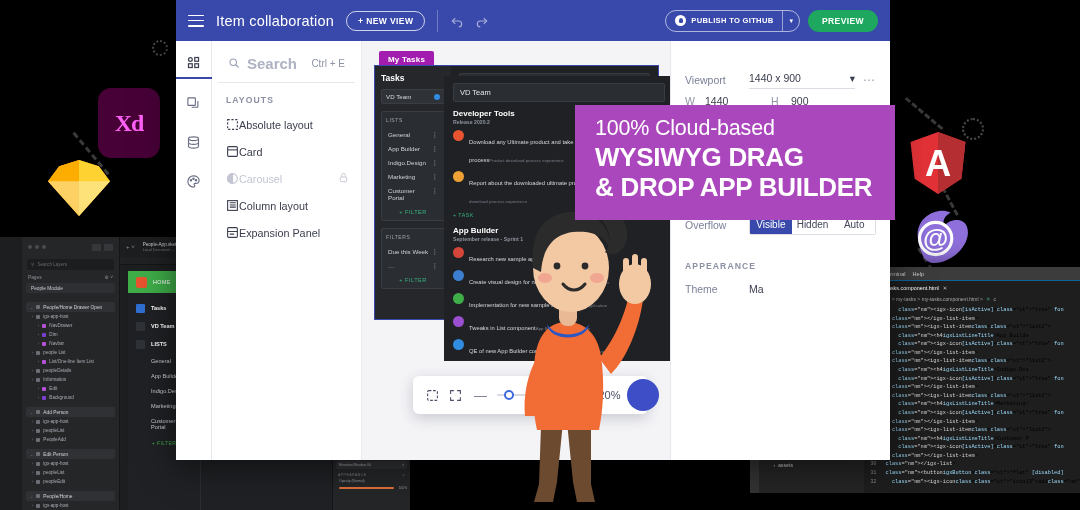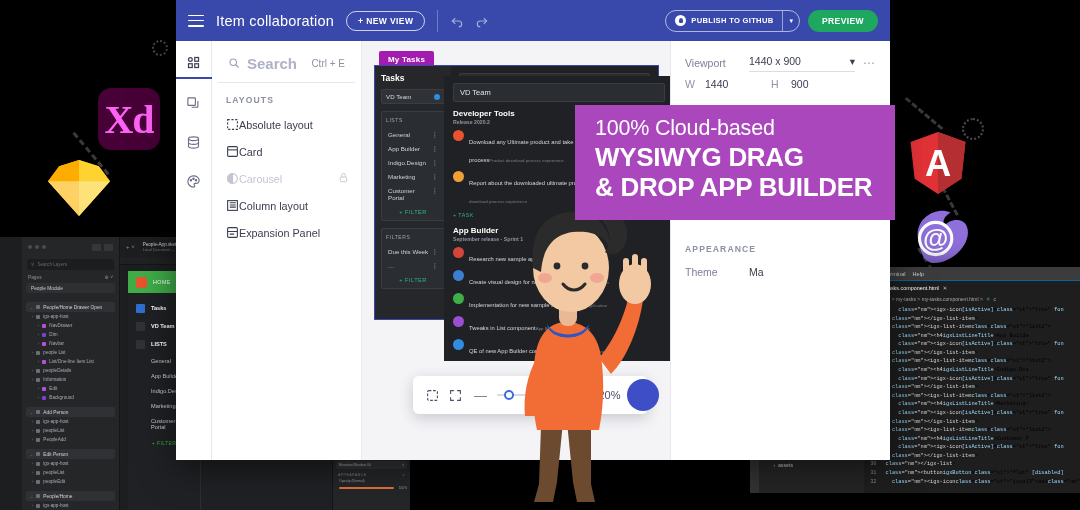--- a/index.html
+++ b/index.html
@@ -86,21 +86,21 @@
   .mw-task { display:flex; gap:5px; align-items:flex-start; margin-bottom:5px; }
   .mw-av { width:11px; height:11px; border-radius:50%; flex:none; }
   .mw-tt { color:#d4d7dd; font-size:5.8px; line-height:1.35; }
   .mw-ts { color:#787d88; font-size:4.4px; margin-top:1px; }
   .mw-add { color:#36b37e; font-size:5.4px; letter-spacing:.4px; margin:3px 0 8px 0;}
 
   .mockwin2 { position:absolute; left:70px; top:25px; width:230px; height:285px; background:#1f2124;
       padding:7px 9px; overflow:hidden; }
 
   
-  .props { width:220px; background:#fff; border-left:1px solid #e6e6ec; padding:12px 14px; position:relative;}
+  .props { width:220px; background:#fff; border-left:1px solid #e6e6ec; padding:29px 14px; position:relative;}
   .pr-row { display:flex; align-items:center; gap:8px; margin-bottom:6px; }
   .pr-lbl { font-size:10.5px; color:#7c8097; width:56px; flex:none;}
   .pr-val { font-size:10.5px; color:#3a3d4d; }
   .pr-select { flex:1; border-bottom:1px solid #dcdde4; display:flex; align-items:center;
       justify-content:space-between; padding:2px 0 4px 0; font-size:10.5px; color:#3a3d4d; cursor:pointer;}
   .dots { color:#9aa0b4; font-size:12px; letter-spacing:1px; cursor:pointer;}
   .wh { display:flex; align-items:center; gap:4px; margin:6px 0 12px 0; font-size:10.5px; }
   .wh .k { color:#8e93a6; width:16px; }
   .wh .v { color:#3a3d4d; width:62px; }
   .segbar { display:flex; border-radius:2px; overflow:hidden; border:1px solid #dcdde4; flex:1;}
@@ -197,23 +197,23 @@
   .vs-editor { flex:1; background:#1e1e1e; }
   .vs-tabactive { background:#1e1e1e; height:14px; display:flex; align-items:center; gap:4px; padding:0 6px;}
   .vs-bc { font-size:5px; color:#a9a9a9; padding:2px 6px; display:flex; gap:3px; white-space:nowrap;}
   .vs-code { font-family:"Liberation Mono", monospace; font-size:5.3px; line-height:1.62;
       padding:2px 0 0 0; white-space:pre; }
   .vs-code .ln { display:flex; }
   .vs-code .num { width:22px; text-align:right; color:#858585; padding-right:9px; flex:none;} .at{color:#9cdcfe;} .tx{color:#d4d4d4;}
 
   
   .logo { position:absolute; }
-  .xd { left:98px; top:88px; width:62px; height:62px; border-radius:13px; background:#470137;
+  .xd { left:98px; top:88px; width:62px; height:70px; border-radius:13px; background:#470137;
       display:flex; align-items:center; justify-content:center; color:#ff61f6;
-      font-size:40px; font-weight:700; font-family:"Liberation Serif", serif; letter-spacing:-1px;}
+      font-size:24px; font-weight:700; font-family:"Liberation Serif", serif; letter-spacing:-1px;}
   .ng { left:908px; top:132px; width:60px; height:62px; }
   .blazor { left:905px; top:205px; width:70px; height:62px; }
   .sketchlogo { left:48px; top:160px; width:62px; height:56px; }
 
   .dashdot { position:absolute; border-top:3px dashed #3a3a3a; }
   .ring { position:absolute; border:2.5px dotted #4a4a4a; border-radius:50%; }
 
   
   .char { position:absolute; left:487px; top:172px; width:170px; height:338px; z-index:35;}
 </style>

